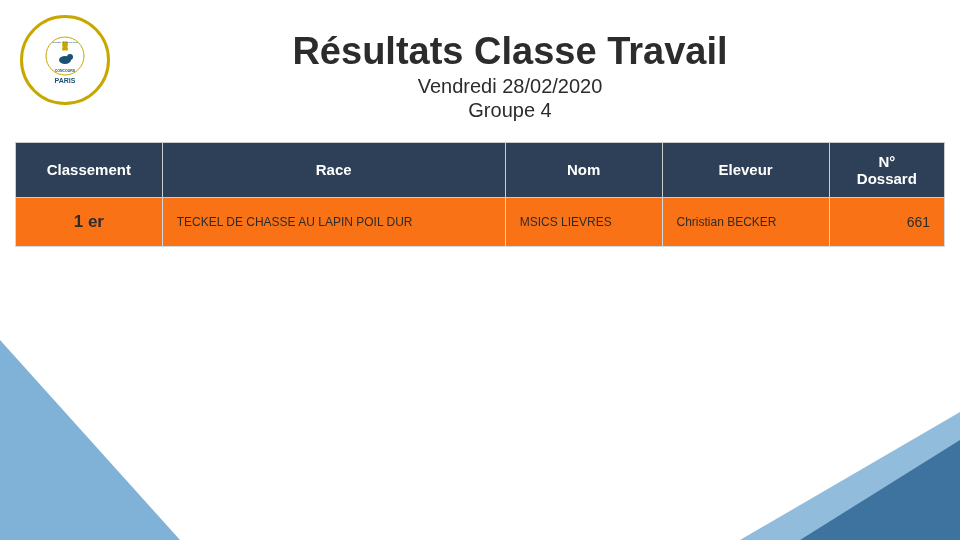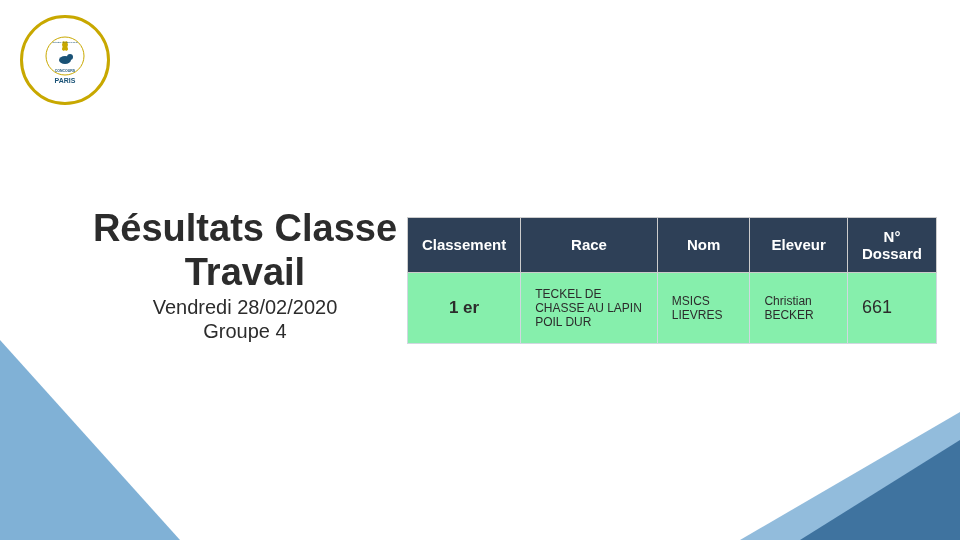--- a/index.html
+++ b/index.html
@@ -47,23 +47,23 @@
       opacity: 0.8;
       z-index: 0;
     }
 
     .page-wrapper {
       position: relative;
       z-index: 1;
       width: 960px;
       height: 540px;
       display: flex;
-      flex-direction: row;
+      flex-direction: column;
       align-items: center;
-      padding: 20px 23px;
+      padding: 20px 36px;
     }
 
     
     .logo-container {
       position: absolute;
       top: 15px;
       left: 20px;
       width: 90px;
       height: 90px;
     }
@@ -113,21 +113,21 @@
     .sub-title {
       font-size: 20px;
       font-weight: normal;
       color: #2c2c2c;
       line-height: 1.2;
     }
 
     
     .table-container {
       margin-top: 20px;
-      width: 712px;
+      width: 930px;
     }
 
     table {
       width: 100%;
       border-collapse: collapse;
     }
 
     thead tr {
       background: #2e4057;
     }
@@ -135,21 +135,21 @@
     thead th {
       color: #fff;
       font-size: 15px;
       font-weight: bold;
       padding: 10px 14px;
       text-align: center;
       border: 1px solid #ccc;
     }
 
     tbody tr {
-      background: #86efac;
+      background: #f97316;
     }
 
     tbody tr:nth-child(even) {
       background: #e8eef4;
     }
 
     tbody td {
       padding: 14px 14px;
       font-size: 12px;
       color: #2c2c2c;
@@ -157,22 +157,22 @@
       vertical-align: middle;
     }
 
     .classement-cell {
       font-size: 17px;
       font-weight: bold;
       text-align: center;
     }
 
     .dossard-cell {
-      text-align: left;
-      font-size: 18px;
+      text-align: right;
+      font-size: 14px;
     }
 
     .header-dossard {
       text-align: center;
     }
     .header-classement {
       text-align: center;
     }
   </style>
 </head>

